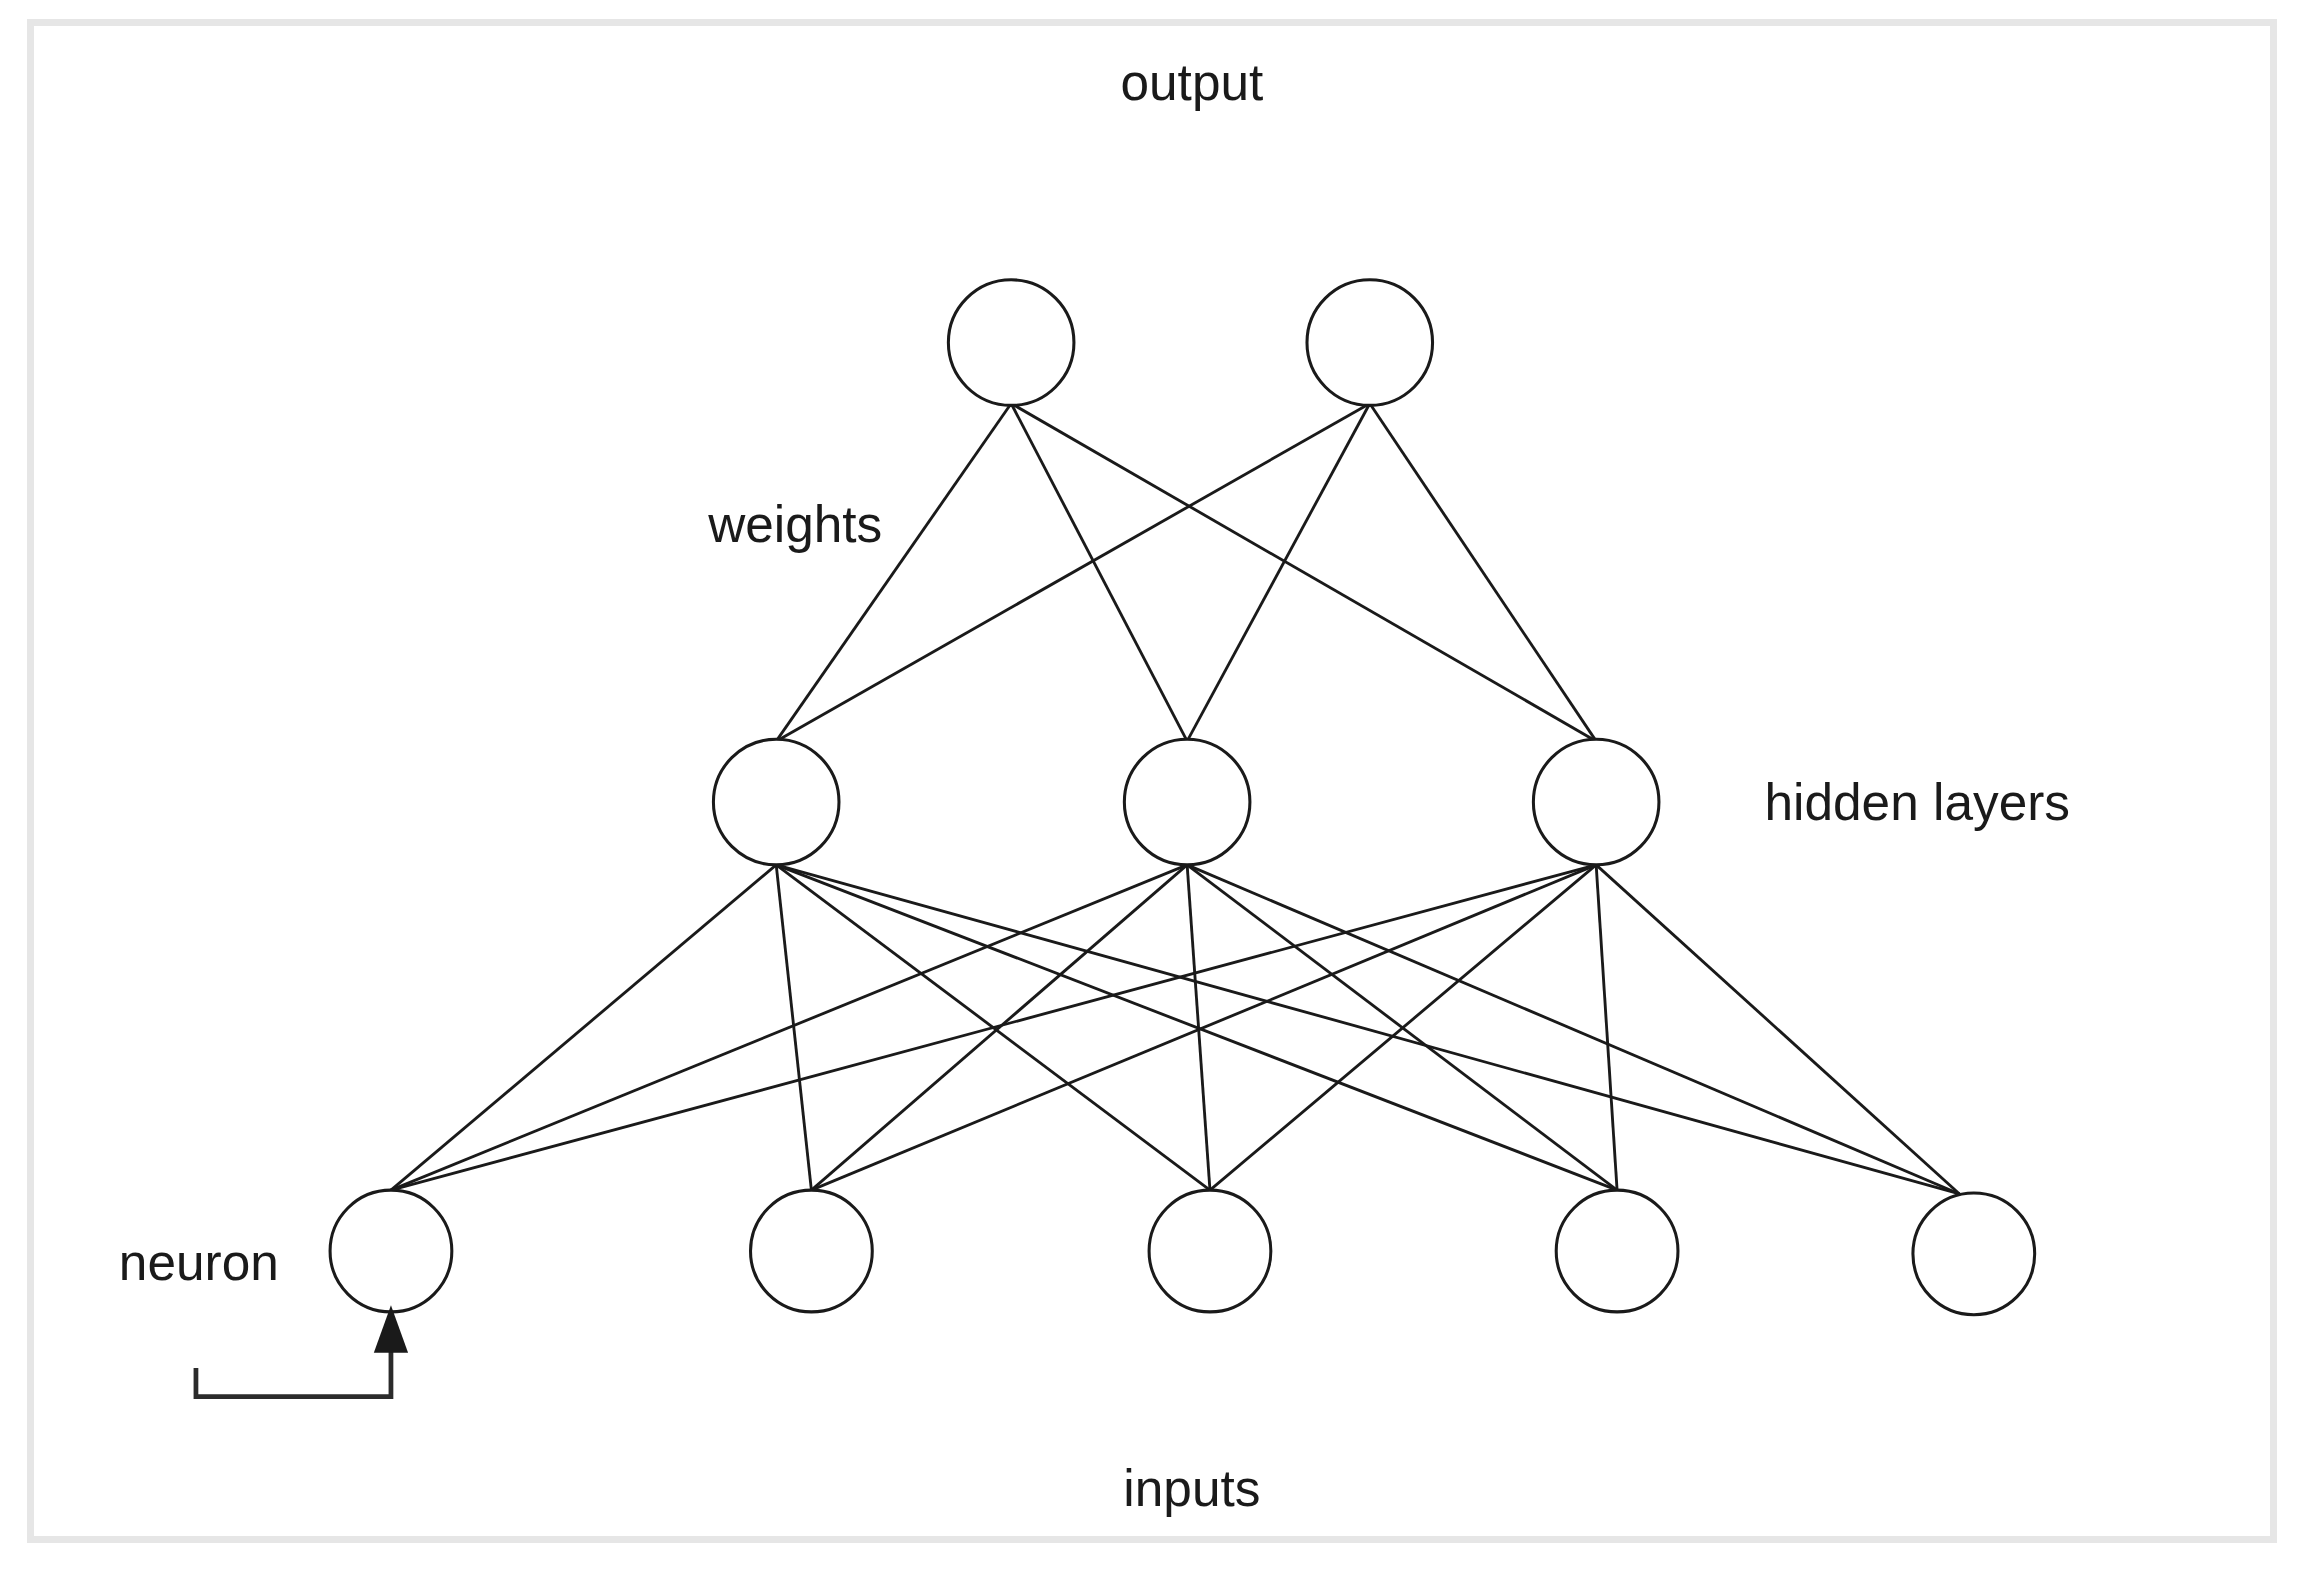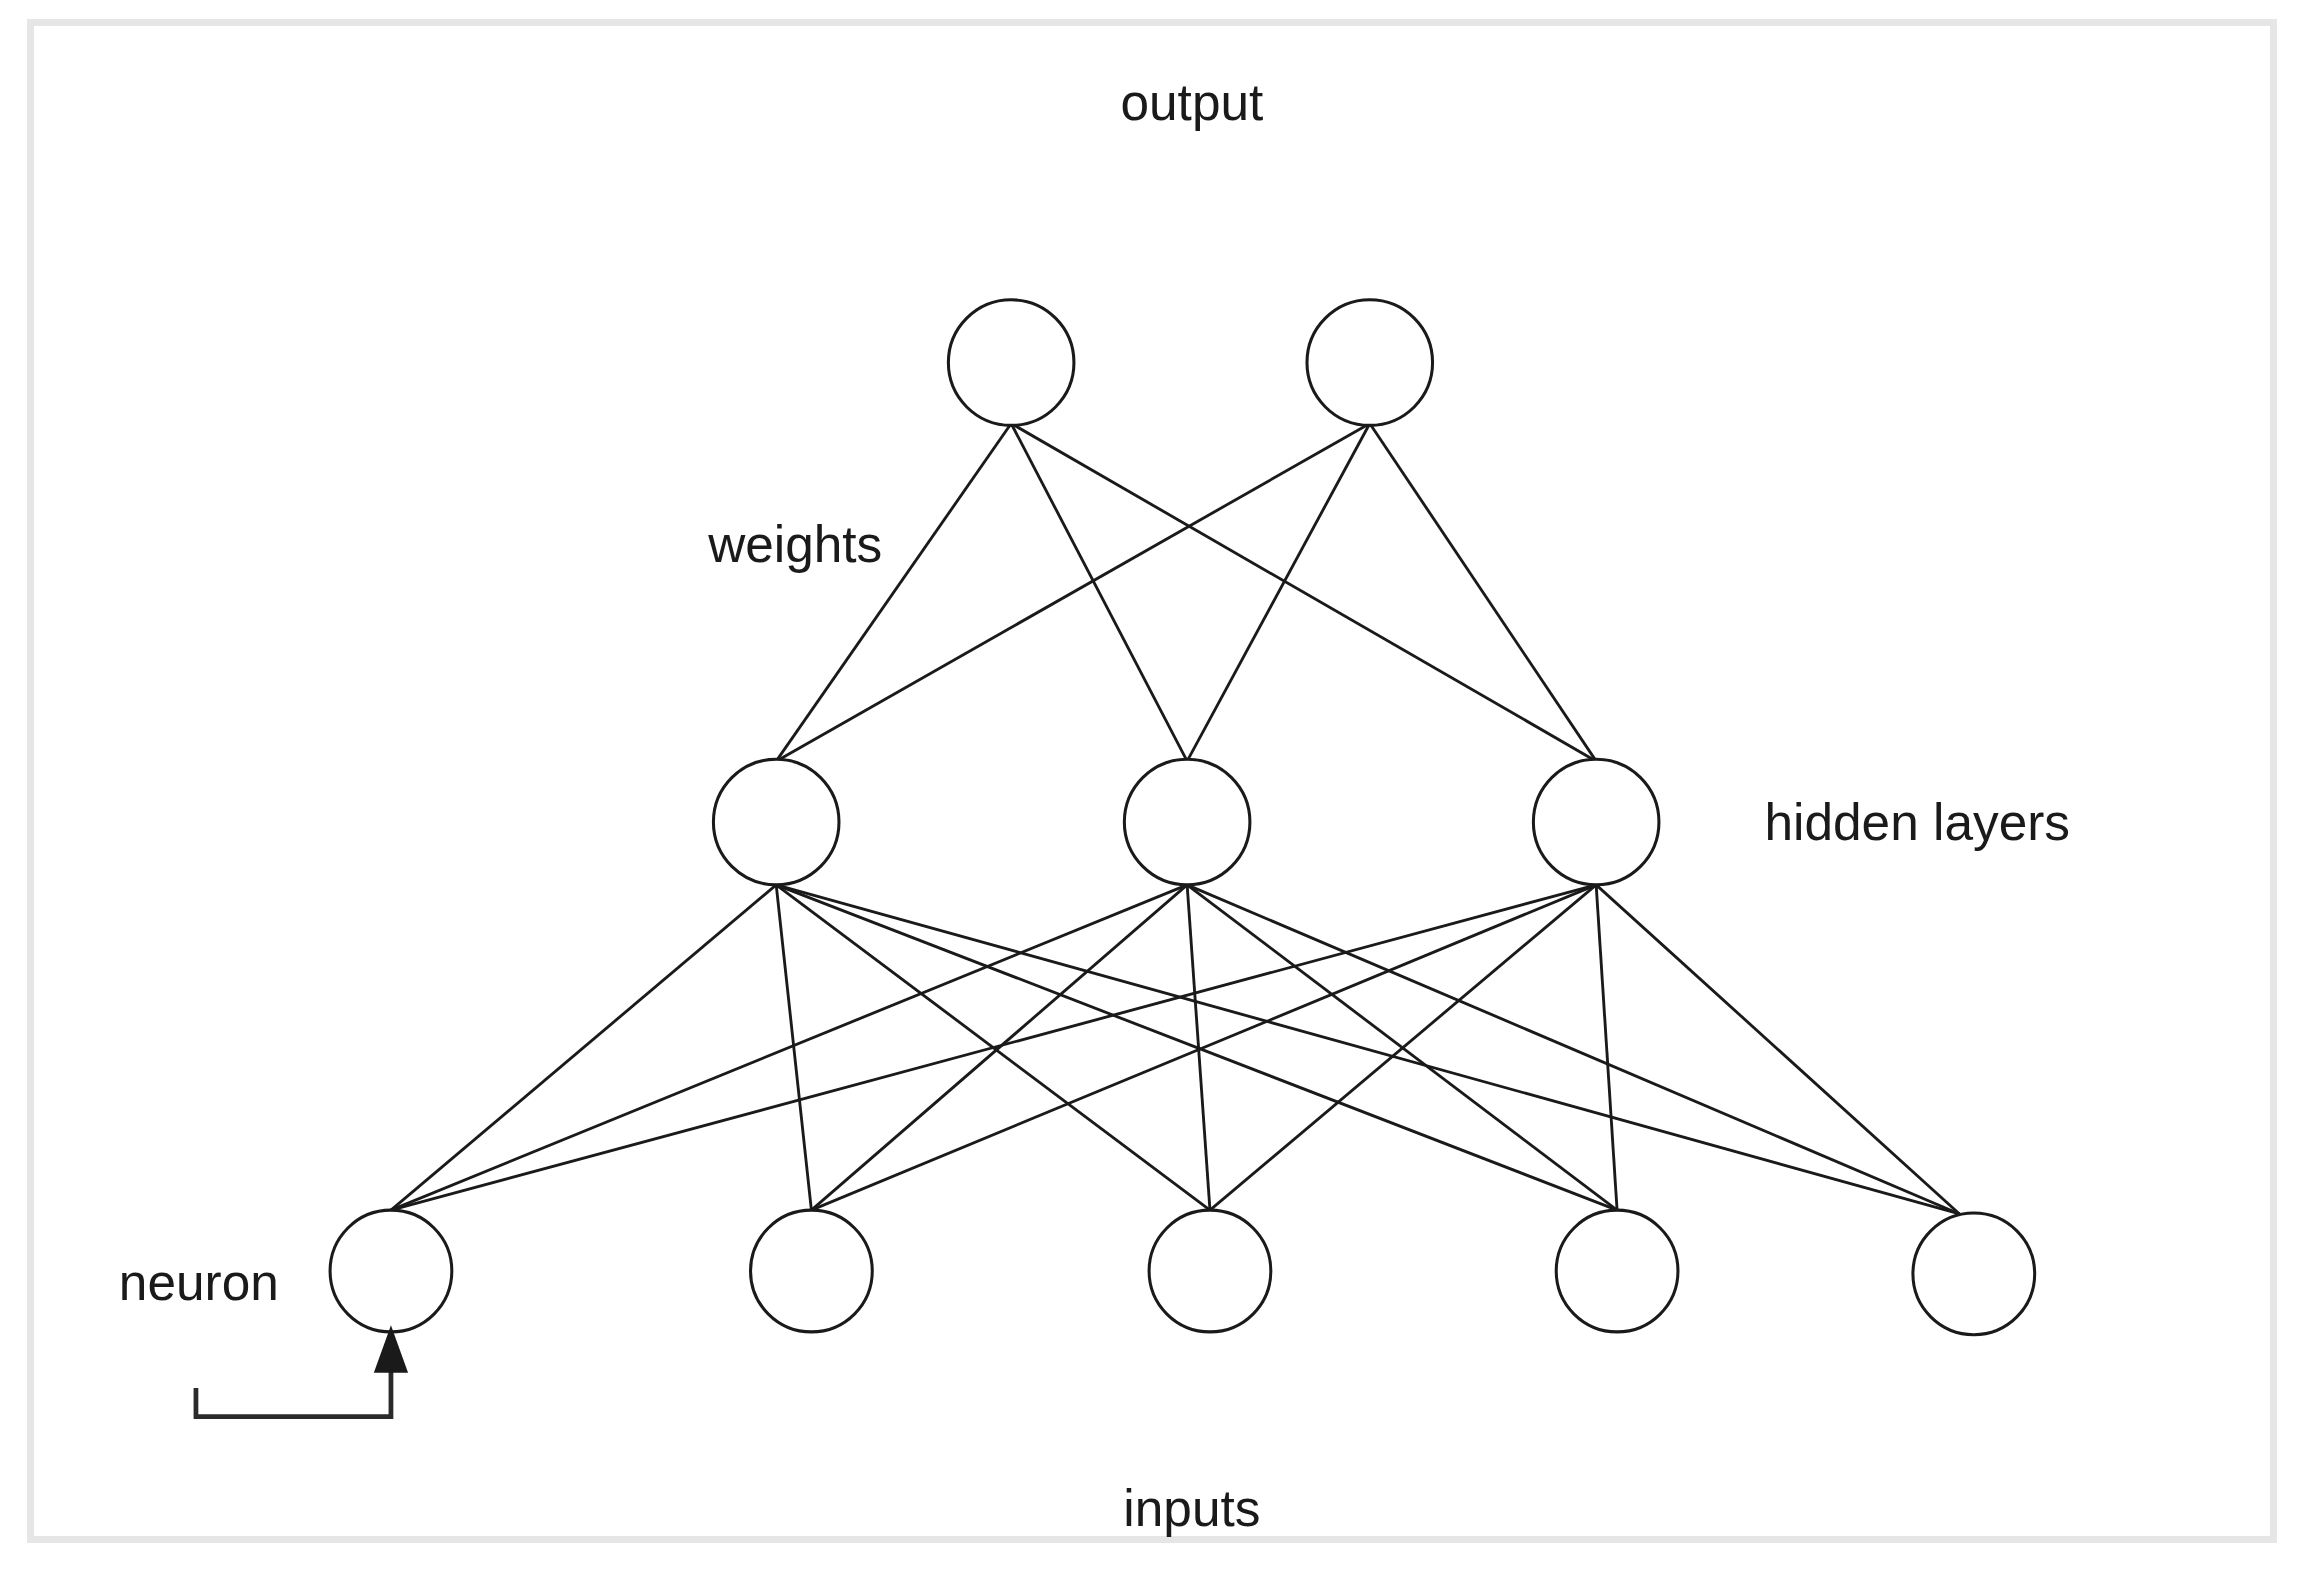--- a/index.html
+++ b/index.html
@@ -22,21 +22,20 @@
     border: 7.6px solid #e6e6e6;
     background: #ffffff;
     box-sizing: border-box;
   }
   #diagram-canvas {
     position: absolute;
     left: 0;
     top: 0;
     width: 2321px;
     height: 1490px;
-    margin-top: 20px;
   }
   .diagram-svg {
     display: block;
     width: 2321px;
     height: 1586px;
   }
   .node-circle {
     fill: #ffffff;
     stroke: #1a1a1a;
     stroke-width: 3.2;

